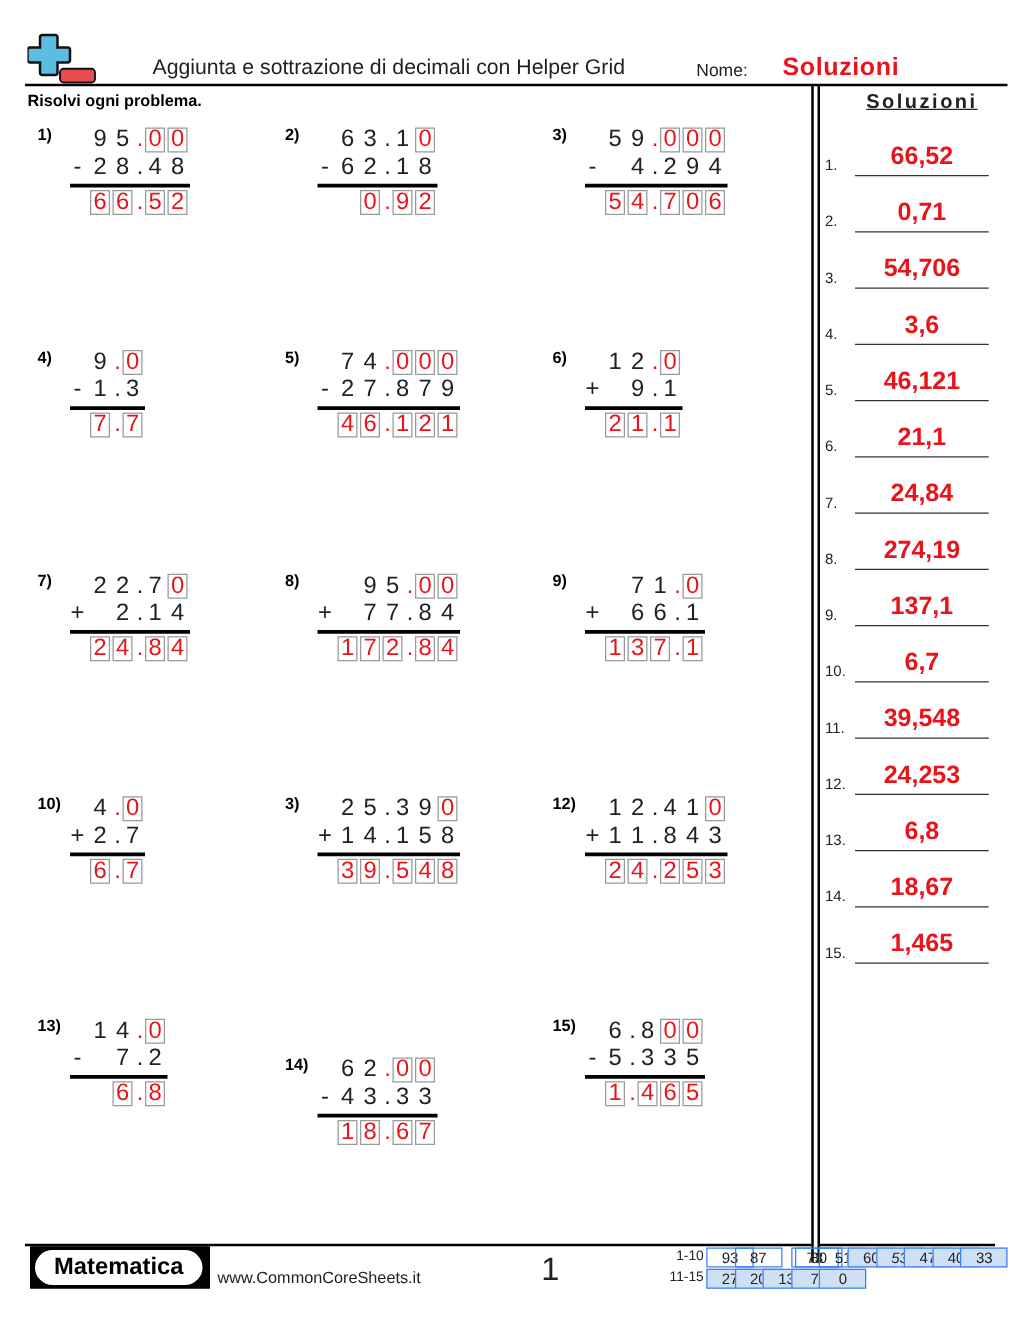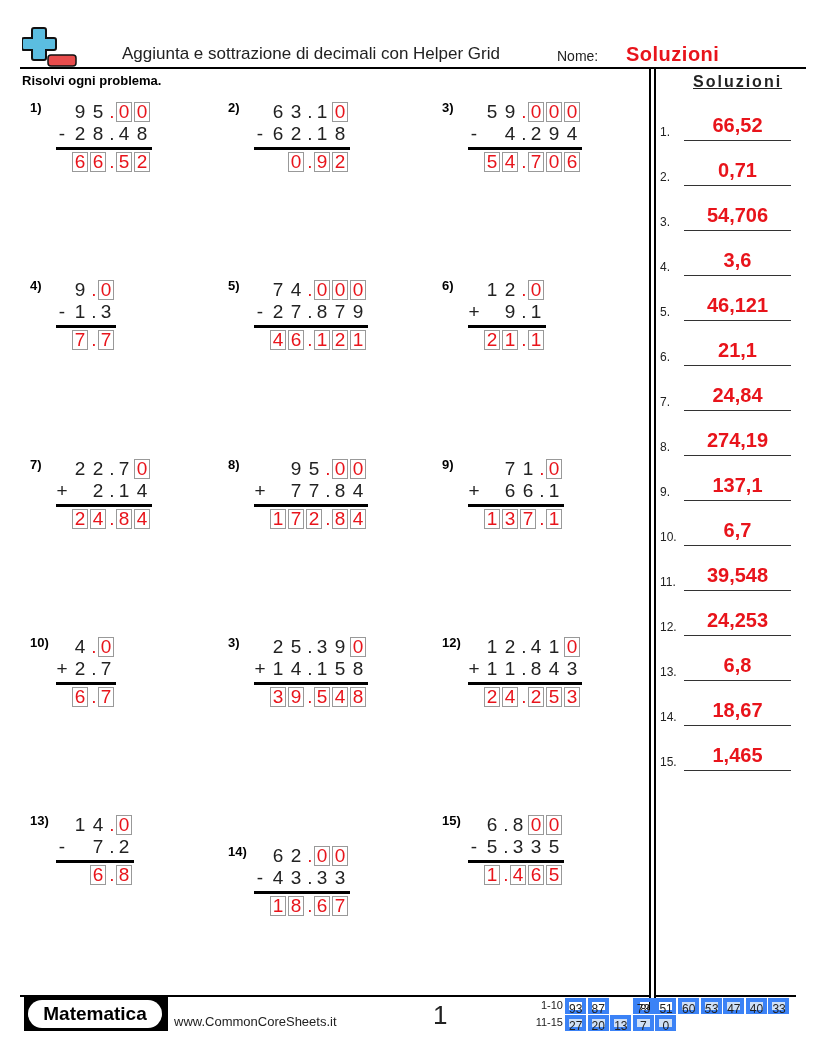--- a/index.html
+++ b/index.html
@@ -26,21 +26,21 @@
   .cell.red { color:#e8141b; }
   .bar { position:absolute; height:3px; background:#000; }
 
   .footer-rule { position:absolute; left:20px; top:995px; width:629px; height:1.5px; background:#000; }
   .footer-rule2 { position:absolute; left:656px; top:995px; width:140px; height:1.5px; background:#000; }
   .brand-box { position:absolute; left:24px; top:997px; width:144px; height:34px; background:#000; }
   .brand-pill { position:absolute; left:28px; top:1000px; width:134px; height:28px; background:#fff; border-radius:14px; text-align:center; line-height:28px; font-size:19px; font-weight:bold; }
   .site { position:absolute; left:174px; top:1014px; font-size:13px; color:#222; }
   .pageno { position:absolute; left:433px; top:1000px; font-size:26px; color:#222; }
   .score-label { position:absolute; font-size:11px; color:#222; text-align:right; width:40px; }
-  .score { position:absolute; width:21px; height:16px; border:4px solid #3b82f6; box-sizing:border-box; font-size:12px; text-align:center; line-height:15px; color:#222; }
+  .score { position:absolute; width:38px; height:16px; border:1px solid #3b82f6; box-sizing:border-box; font-size:12px; text-align:center; line-height:15px; color:#222; }
   .score.blue { background:#cfe0f6; }
 </style>
 </head>
 <body>
 
 <svg class="logo" viewBox="0 0 56 42">
   <path d="M12 2 h10 a2 2 0 0 1 2 2 v8 h8 a2 2 0 0 1 2 2 v8 a2 2 0 0 1 -2 2 h-8 v8 a2 2 0 0 1 -2 2 h-10 a2 2 0 0 1 -2 -2 v-8 h-8 a2 2 0 0 1 -2 -2 v-8 a2 2 0 0 1 2 -2 h8 v-8 a2 2 0 0 1 2 -2z" fill="#5bbde0" stroke="#111" stroke-width="2"></path>
   <rect x="26" y="29" width="28" height="11" rx="3" fill="#e84c4c" stroke="#111" stroke-width="1.5"></rect>
 </svg>
 <div class="title">Aggiunta e sottrazione di decimali con Helper Grid</div>

